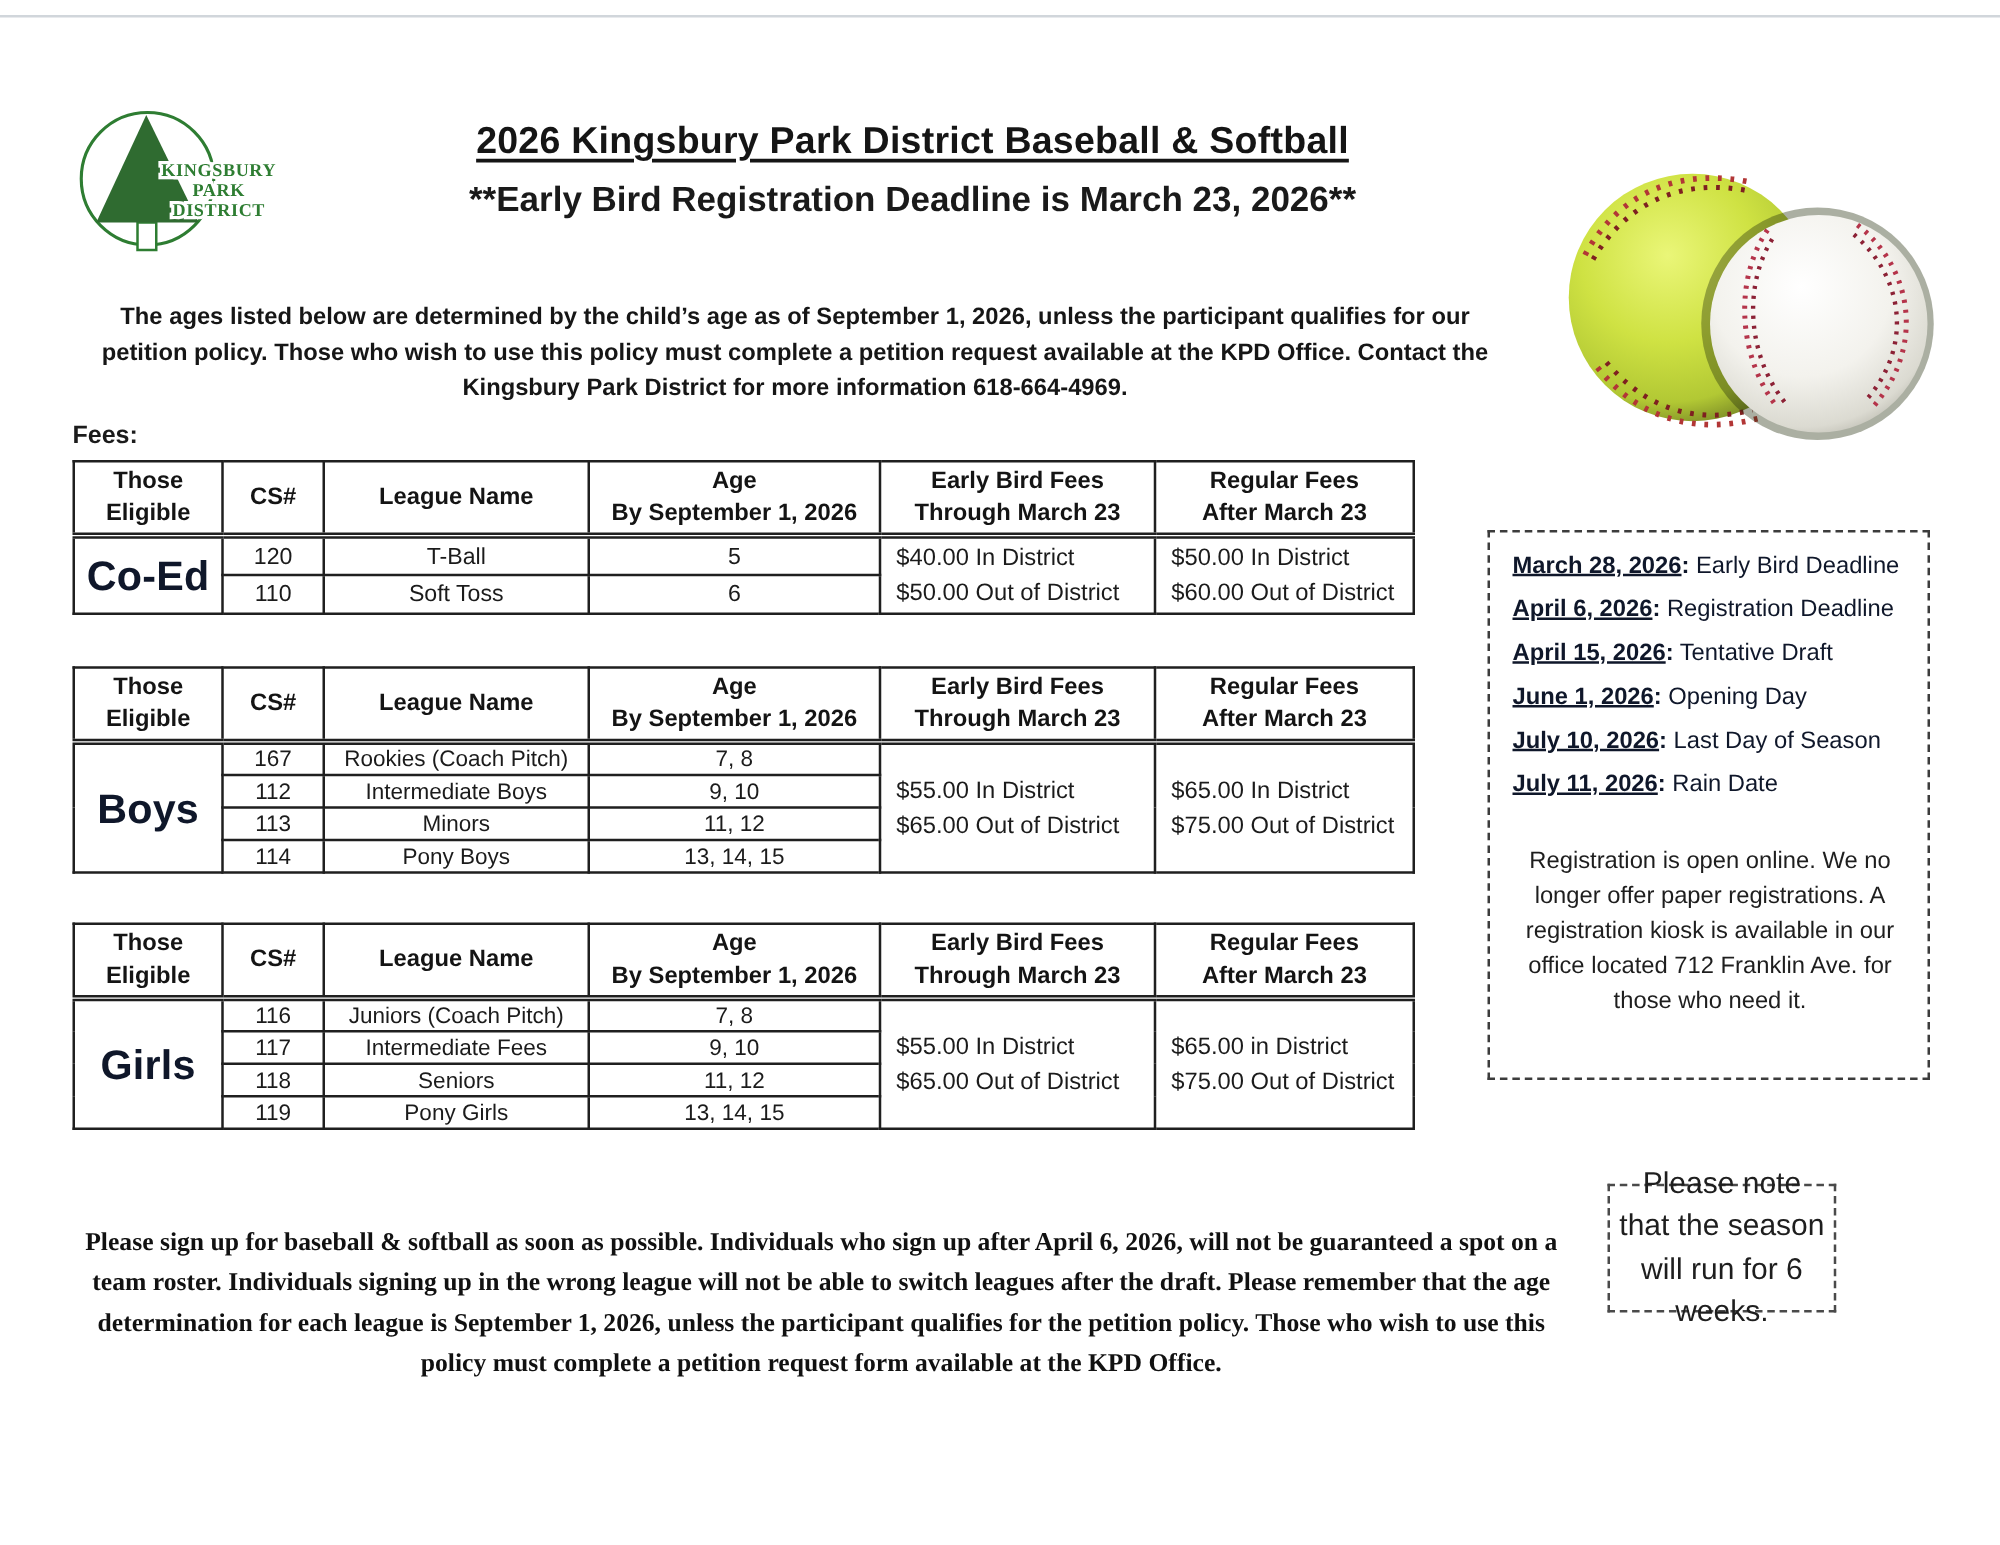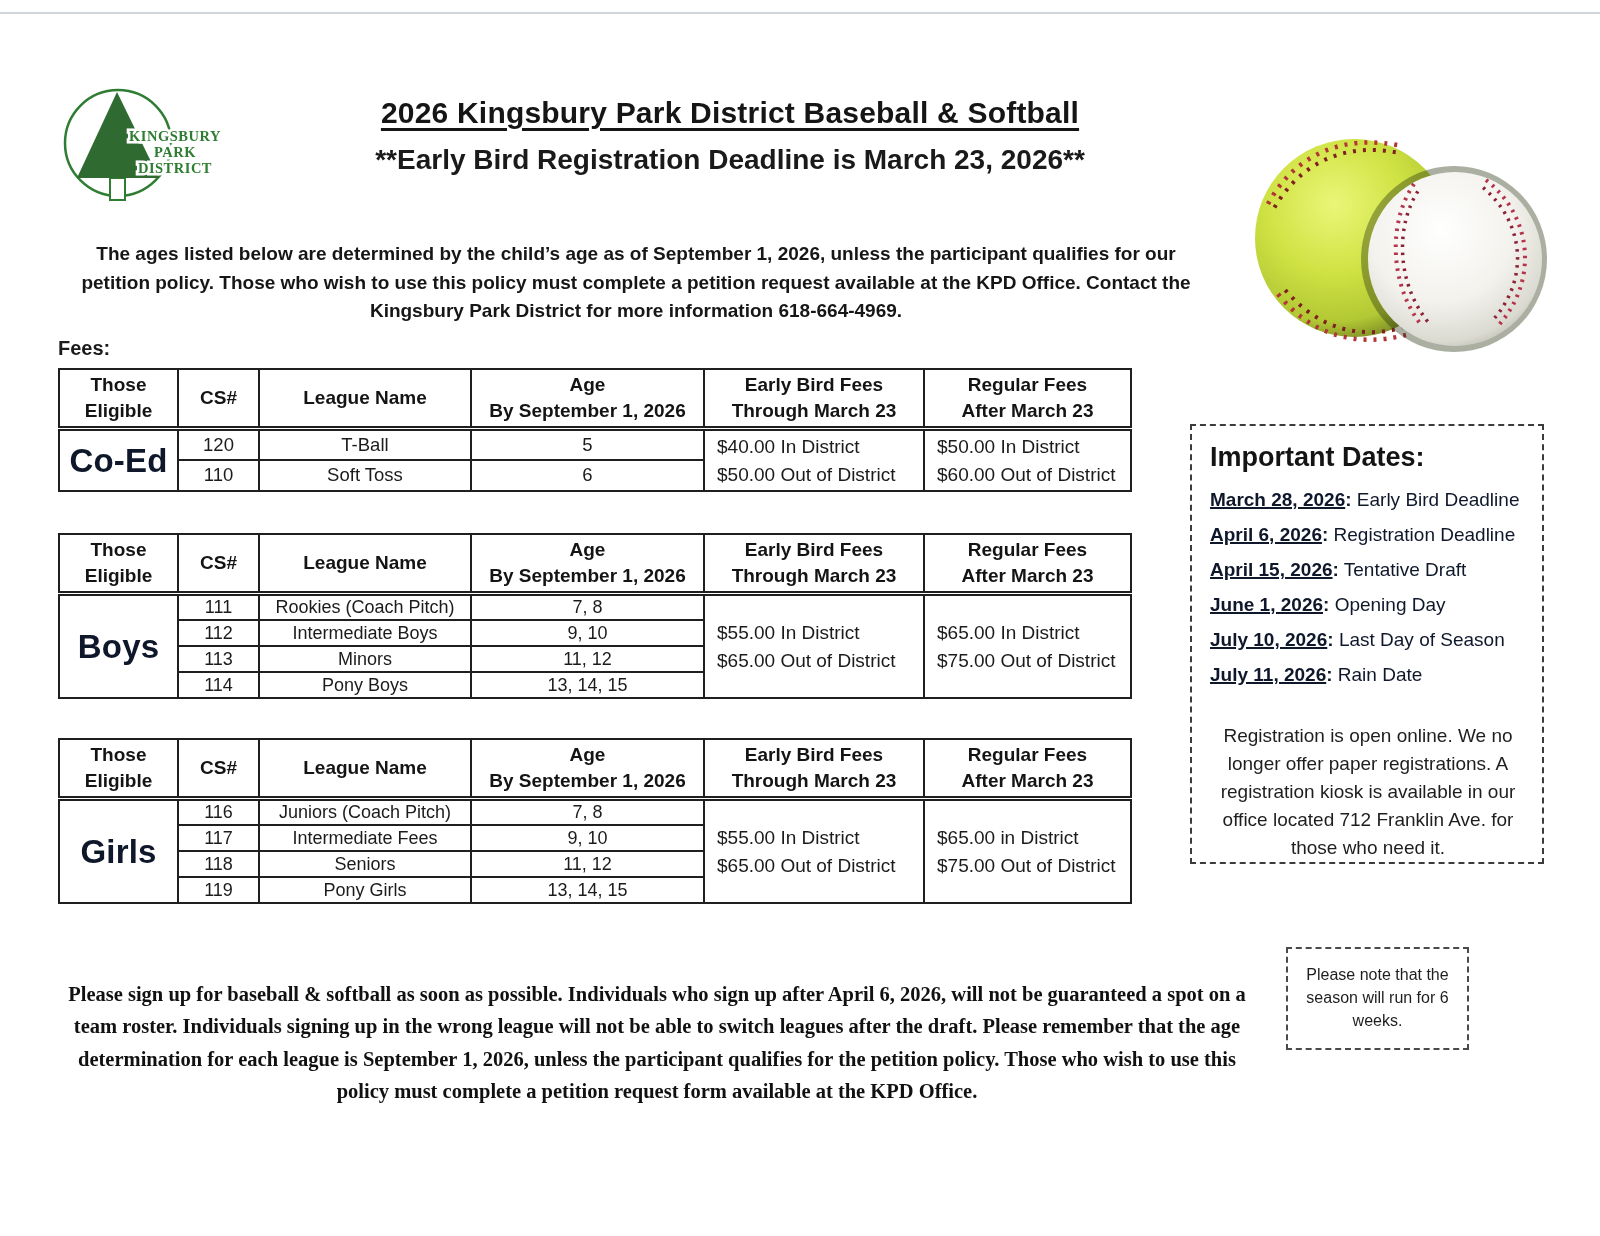--- a/index.html
+++ b/index.html
@@ -50,21 +50,21 @@
   .dates-note { margin-top: 36px; font-size: 19px; line-height: 1.47; text-align: center; padding: 0 6px; color: #1e1e1e; }
 
   .footer-par {
     position: absolute; left: 58px; top: 978px; width: 1198px;
     font-family: "Liberation Serif", serif; font-weight: bold;
     font-size: 20.5px; line-height: 1.58; text-align: center; color: #111;
   }
   .season-box {
     position: absolute; left: 1286px; top: 947px; width: 183px; height: 103px;
     border: 2px dashed #4a4a4a; display: flex; align-items: center; justify-content: center;
-    font-size: 16px; line-height: 1.42; text-align: center; padding: 4px; color: #1e1e1e;
+    font-size: 24px; line-height: 1.42; text-align: center; padding: 4px; color: #1e1e1e;
   }
 </style>
 </head>
 <body>
 
 <div class="scan-line"></div>
 
 <div class="logo">
   <svg width="175" height="122" viewBox="0 0 175 122">
     <circle cx="62" cy="59" r="53" fill="none" stroke="#2e7d32" stroke-width="2.5"></circle>
@@ -208,21 +208,21 @@
         </th>
       <th>
           <div>Regular Fees</div>
           <div>After March 23</div>
         </th>
     </tr>
   </thead>
   <tbody>
     <tr>
       <td class="group-cell" rowspan="4">Boys</td>
-      <td>111</td>
+      <td>167</td>
       <td>Rookies (Coach Pitch)</td>
       <td>7, 8</td>
       <td class="fee-cell" rowspan="4">
           <div>$55.00 In District</div>
           <div>$65.00 Out of District</div>
         </td>
       <td class="fee-cell" rowspan="4">
           <div>$65.00 In District</div>
           <div>$75.00 Out of District</div>
         </td>
@@ -307,21 +307,20 @@
     </tr>
     <tr>
       <td>119</td>
       <td>Pony Girls</td>
       <td>13, 14, 15</td>
     </tr>
   </tbody>
 </table>
 
 <div class="dates-box">
-  <div class="dates-title">Important Dates:</div>
   <div class="date-item"><span class="date">March 28, 2026</span><span class="sep">:</span> <span>Early Bird Deadline</span></div>
   <div class="date-item"><span class="date">April 6, 2026</span><span class="sep">:</span> <span>Registration Deadline</span></div>
   <div class="date-item"><span class="date">April 15, 2026</span><span class="sep">:</span> <span>Tentative Draft</span></div>
   <div class="date-item"><span class="date">June 1, 2026</span><span class="sep">:</span> <span>Opening Day</span></div>
   <div class="date-item"><span class="date">July 10, 2026</span><span class="sep">:</span> <span>Last Day of Season</span></div>
   <div class="date-item"><span class="date">July 11, 2026</span><span class="sep">:</span> <span>Rain Date</span></div>
   <div class="dates-note">Registration is open online.  We no longer offer paper registrations.  A registration kiosk is available in our office located 712 Franklin Ave. for those who need it.</div>
 </div>
 
 <div class="footer-par">Please sign up for baseball &amp; softball as soon as possible.  Individuals who sign up after April 6, 2026, will not be guaranteed a spot on a team roster.  Individuals signing up in the wrong league will not be able to switch leagues after the draft.  Please remember that the age determination for each league is September 1, 2026, unless the participant qualifies for the petition policy.  Those who wish to use this policy must complete a petition request form available at the KPD Office.</div>

